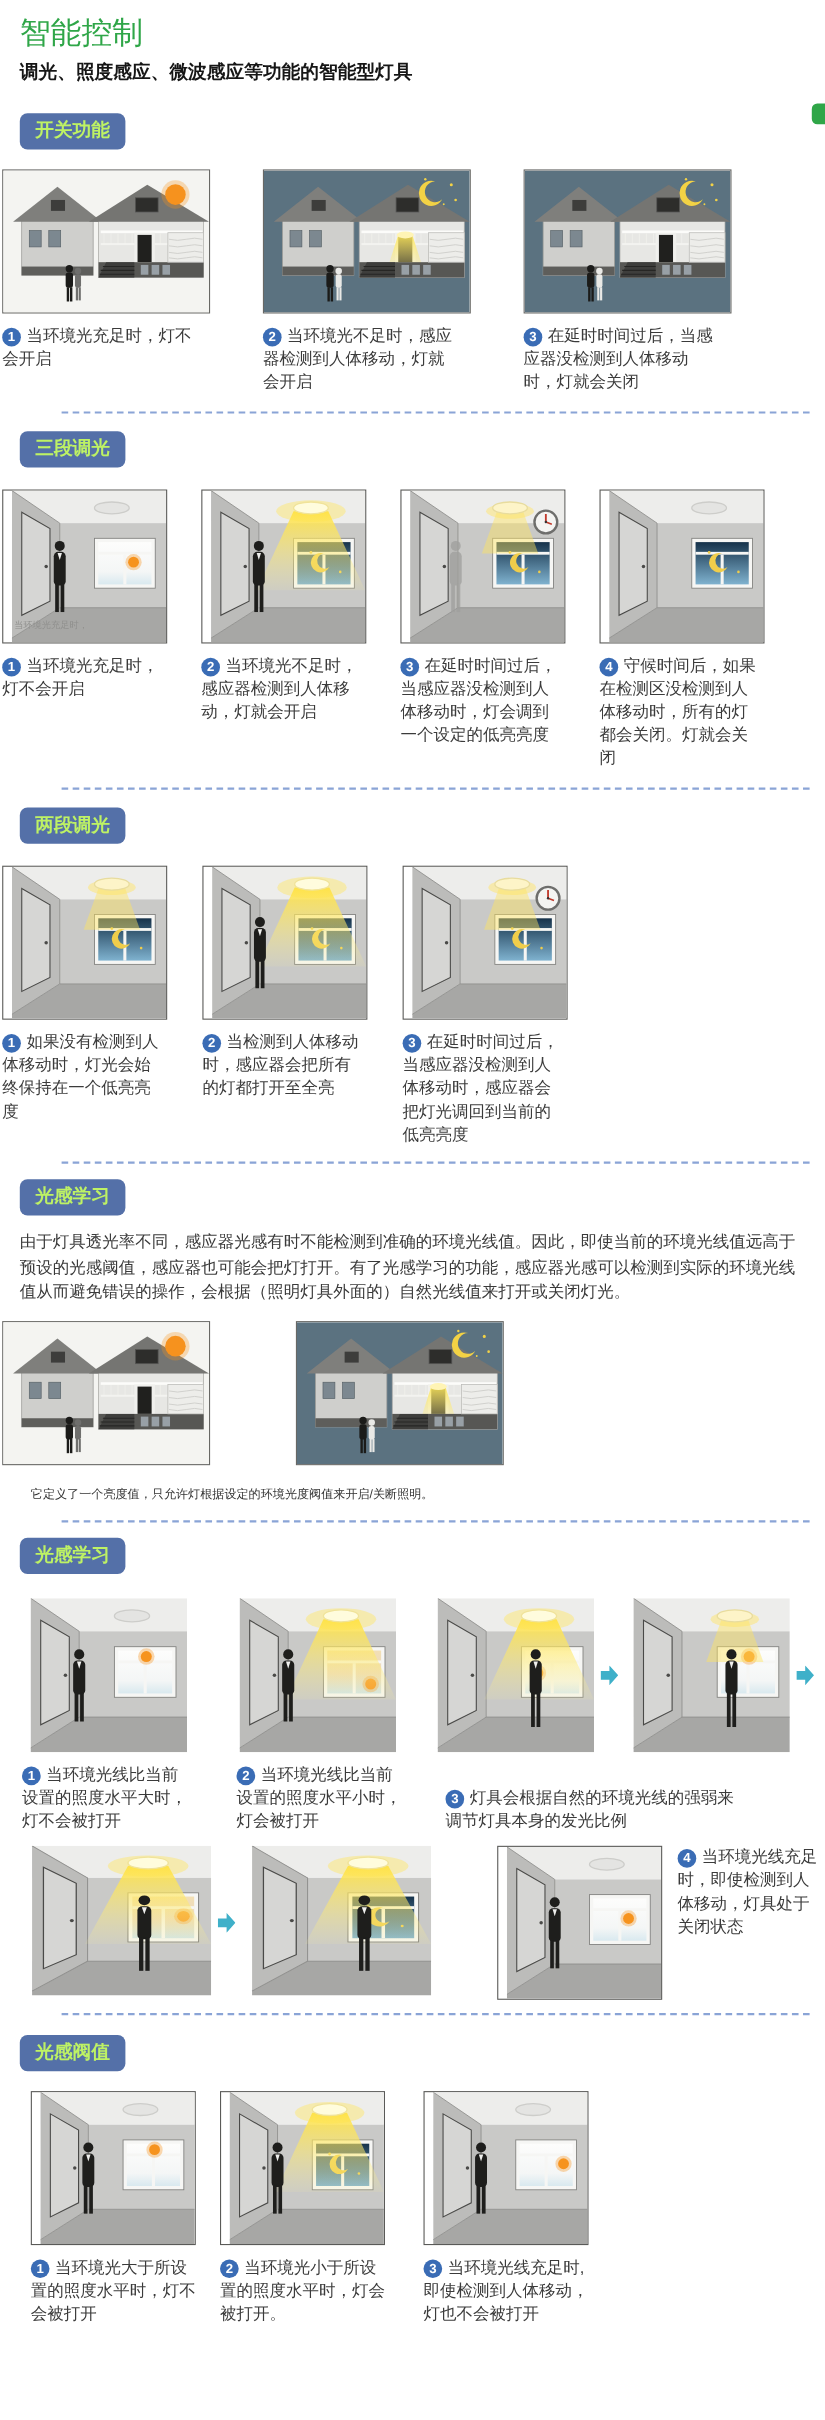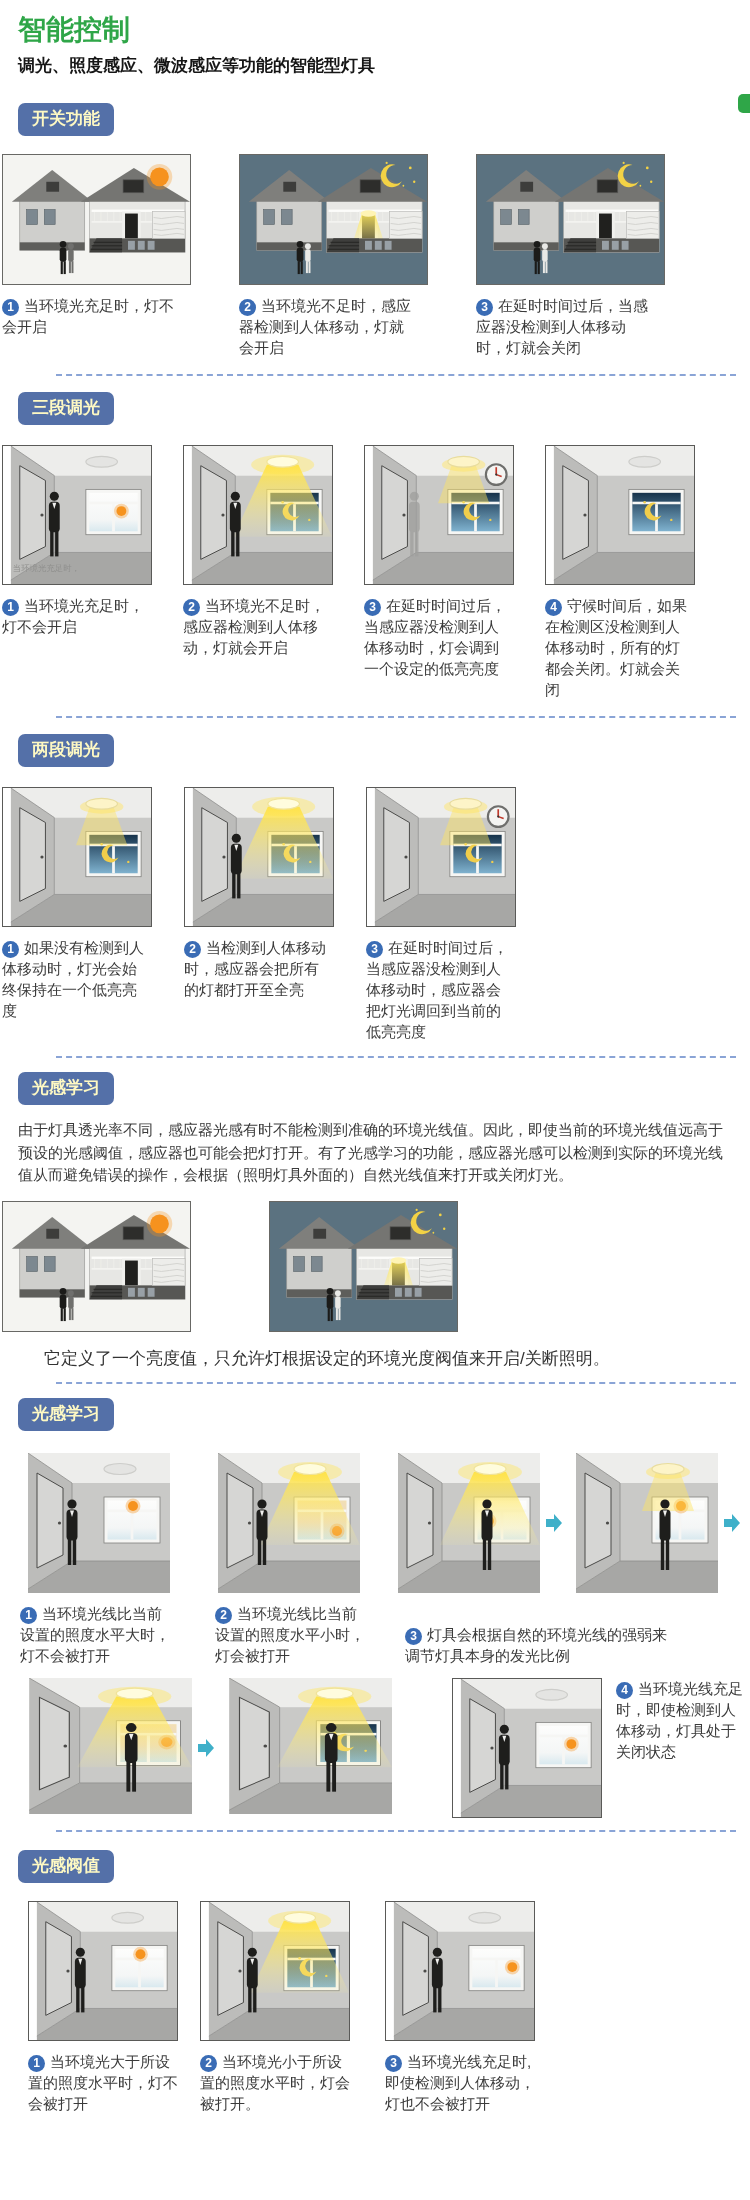--- a/index.html
+++ b/index.html
@@ -1,36 +1,36 @@
 <!DOCTYPE html>
 <html><head>
 <meta charset="utf-8">
 <style>
   html,body{margin:0;padding:0;background:#fff;}
   .page{position:relative;width:750px;height:2200px;background:#fff;overflow:hidden;
         font-family:"Liberation Sans",sans-serif;}
-  .title{margin:12px 0 0 18px;font-size:28px;line-height:36px;font-weight:bold;color:var(--green,#2fa648);}
+  .title{margin:12px 0 0 18px;font-size:28px;line-height:36px;font-weight:normal;color:var(--green,#2fa648);}
   .subtitle{margin:6px 18px 0 18px;font-size:17px;line-height:23px;font-weight:bold;color:#161616;}
-  .badge{display:inline-block;margin-left:18px;background:var(--badge,#5470a8);color:#fef9c3;
+  .badge{display:inline-block;margin-left:18px;background:var(--badge,#5470a8);color:#bef264;
          font-weight:bold;font-size:17px;line-height:22px;padding:5px 14px 6px;border-radius:7px;}
   .figrow{display:flex;align-items:flex-start;padding-left:2px;}
   .caprow{display:flex;align-items:flex-end;padding-left:20px;}
   .col{display:flex;flex-direction:column;}
   .fig{background:#fff;}
   .fig svg{display:block;width:100%;height:100%;}
   .fig-house{width:189px;height:131px;border:1px solid #686865;box-sizing:border-box;}
   .fig-room{width:150px;height:140px;}
   .fig-room.bordered{border:1px solid #5a5a58;box-sizing:border-box;}
   .fig-room.big{width:172px;height:136px;}
   .cap{margin:10px 0 0 0;font-size:15px;line-height:21px;color:#3b3b3b;}
   .num{display:inline-block;width:17px;height:17px;border-radius:50%;background:var(--num,#3a6cb5);
        color:#fff;font-size:12px;line-height:17px;text-align:center;font-weight:bold;margin-right:5px;}
   .sep{border:none;border-top:2px dashed var(--sep,#8aa4d6);margin:16px 14px 0 56px;}
   .para{margin:14px 18px 0 18px;font-size:15px;line-height:22.5px;color:#3a3a3a;}
-  .note{margin:16px 18px 0 44px;font-size:17px;line-height:22px;color:#333;}
+  .note{margin:16px 18px 0 28px;font-size:11px;line-height:22px;color:#333;}
   .arrow{align-self:center;line-height:0;}
   .edge-chip{position:absolute;right:-5px;top:94px;width:17px;height:19px;
              background:var(--green,#2fa648);border-radius:5px;}
   .mt12{margin-top:12px}.mt14{margin-top:14px}.mt16{margin-top:16px}.mt18{margin-top:18px}
   .mt20{margin-top:20px}.mt22{margin-top:22px}.mt26{margin-top:26px}
   .ml6{margin-left:6px}.ml14{margin-left:14px}.ml22{margin-left:22px}.ml30{margin-left:30px}
   .ml35{margin-left:35px}.ml40{margin-left:40px}.ml45{margin-left:45px}.ml60{margin-left:60px}
   .g48{gap:48px}.g31{gap:31px}.g32{gap:32px}.g78{gap:78px}
   .w130{width:130px}.w142{width:142px}.w148{width:148px}.w150{width:150px}
   .w158{width:158px}.w178{width:178px}.w272{width:272px}

